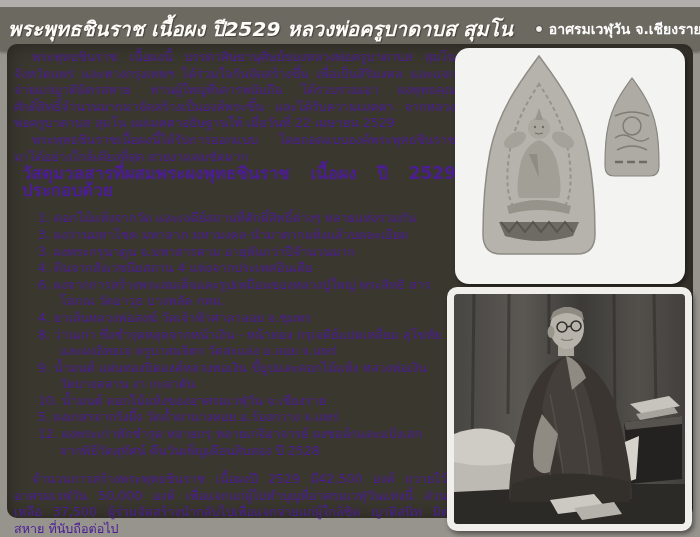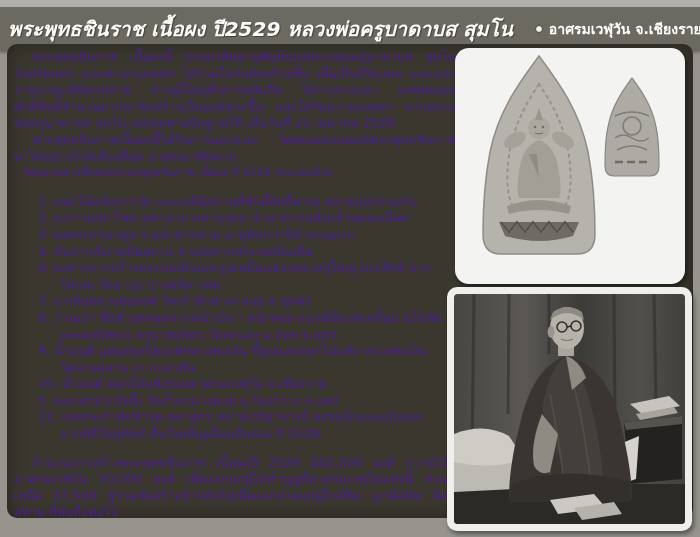--- a/index.html
+++ b/index.html
@@ -33,21 +33,21 @@
     background:#3a372f;border-radius:10px;
     box-shadow:inset 0 0 18px rgba(0,0,0,.35);
   }
   .article{
     position:absolute;left:14px;top:49px;width:442px;
     color:#4c1d95;font-size:12.6px;line-height:16.6px;
     text-align:justify;
   }
   .article p{margin:0;}
   .indent{text-indent:18px;}
-  .list-heading{font-weight:normal;font-size:11px;padding-left:8px;}
+  .list-heading{font-weight:bold;font-size:17px;padding-left:8px;}
   .ing-list{margin:12px;padding:0;list-style:none;}
   .ing-list li{
     padding-left:34px;text-indent:-22px;margin:0;text-align:left;
   }
   .closing{text-indent:18px;}
   .amulet-card{
     position:absolute;left:455px;top:48px;width:230px;height:236px;
     background:#f3f3f1;border-radius:14px;
     box-shadow:2px 3px 5px rgba(0,0,0,.45);
   }
@@ -70,29 +70,29 @@
     <span class="dot"></span>
     <span>อาศรมเวฬุวัน จ.เชียงราย</span>
 
   </span>
 </div>
 
 <div class="panel"></div>
 
 <div class="article">
   <p class="indent">พระพุทธชินราช เนื้อผงนี้ บรรดาศิษยานุศิษย์ของหลวงพ่อครูบาดาบส สุมโน จังหวัดแพร่ และทางกรุงเทพฯ ได้ร่วมใจกันจัดสร้างขึ้น เพื่อเป็นสิริมงคล และแจกจ่ายแก่ญาติมิตรสหาย ท่านผู้ใหญ่ที่เคารพนับถือ ได้รวบรวมเอา ผงพุทธคุณศักดิ์สิทธิ์จำนวนมากมาจัดสร้างเป็นองค์พระขึ้น และได้รับความเมตตา จากหลวงพ่อครูบาดาบส สุมโน แผ่เมตตาอธิษฐานให้ เมื่อวันที่ 22 เมษายน 2529</p>
-  <p class="indent">พระพุทธชินราชเนื้อผงนี้ได้รับการออกแบบ โดยถอดแบบองค์พระพุทธชินราช มาได้อย่างใกล้เคียงที่สุด อาศรมเวฬัดมาก</p>
+  <p class="indent">พระพุทธชินราชเนื้อผงนี้ได้รับการออกแบบ โดยถอดแบบองค์พระพุทธชินราช มาได้อย่างใกล้เคียงที่สุด สวยงามคมชัดมาก</p>
   <p class="list-heading">วัสดุมวลสารที่ผสมพระผงพุทธชินราช เนื้อผง ปี 2529 ประกอบด้วย</p>
   <ul class="ing-list">
     <li>1. ดอกไม้แห้งจากวัด และเจดีย์สถานที่ศักดิ์สิทธิ์ต่างๆ หลายแห่งรวมกัน</li>
     <li>3. ผงว่านมหาโชค มหาลาภ มหามงคล นำมาตากแห้งแล้วบดละเอียด</li>
     <li>3. ผงพระกรุนาดูน จ.มหาสารคาม อายุพันกว่าปีจำนวนมาก</li>
     <li>4. ดินจากสังเวชนียสถาน 4 แห่งจากประเทศอินเดีย</li>
     <li>6. ผงจากการสร้างพระสมเด็จและรูปเหมือนของหลวงปู่ใหญ่ พระสิทธิ สารโสภณ วัดอาวุธ บางพลัด กทม.</li>
-    <li>7. ยาเส้นหลวงพ่อสงฆ์ วัดเจ้าฟ้าศาลาลอย จ.ชุมพร</li>
+    <li>4. ยาเส้นหลวงพ่อสงฆ์ วัดเจ้าฟ้าศาลาลอย จ.ชุมพร</li>
     <li>8. ว่านเก่า ซึ่งชำรุดหลุดจากหน้าเงิน - หน้าทอง กรุเจดีย์แปดเหลี่ยม สุโขทัย และผงอิทธเจ ครูบาสมจิตร วัดสะแล่ง อ.ลอย จ.แพร่</li>
     <li>9. น้ำมนต์ แผ่นทองปิดองค์หลวงพ่อเงิน ขี้ธูปและดอกไม้แห้ง หลวงพ่อเงิน วัดบางคลาน งา กะลาตัน</li>
     <li>10. น้ำมนต์ ดอกไม้แห้งของอาศรมเวฬุวัน จ.เชียงราย</li>
     <li>5. ผงเกสรจากรังผึ้ง วัดถ้ำผานางคอย อ.ร้องกวาง จ.แพร่</li>
     <li>12. ผงพระเก่าหักชำรุด หลายกรุ หลายเกจิอาจารย์ ผงชอล์กและแป้งเสก จากพิธีวัดสุทัศน์ คืนวันเพ็ญเดือนสิบสอง ปี 2528</li>
   </ul>
   <p class="closing">จำนวนการสร้างพระพุทธชินราช เนื้อผงปี 2529 มี42,500 องค์ ถวายไว้ที่อาศรมเวฬุวัน 50,000 องค์ เพื่อแจกแก่ผู้ไปทำบุญที่อาศรมเวฬุวันแห่งนี้ ส่วนที่เหลือ 37,500 ผู้ร่วมจัดสร้างนำกลับไปเพื่อแจกจ่ายแก่ผู้ใกล้ชิด ญาติสนิท มิตรสหาย ที่นับถือต่อไป</p>
 </div>
 
 <div class="amulet-card">

